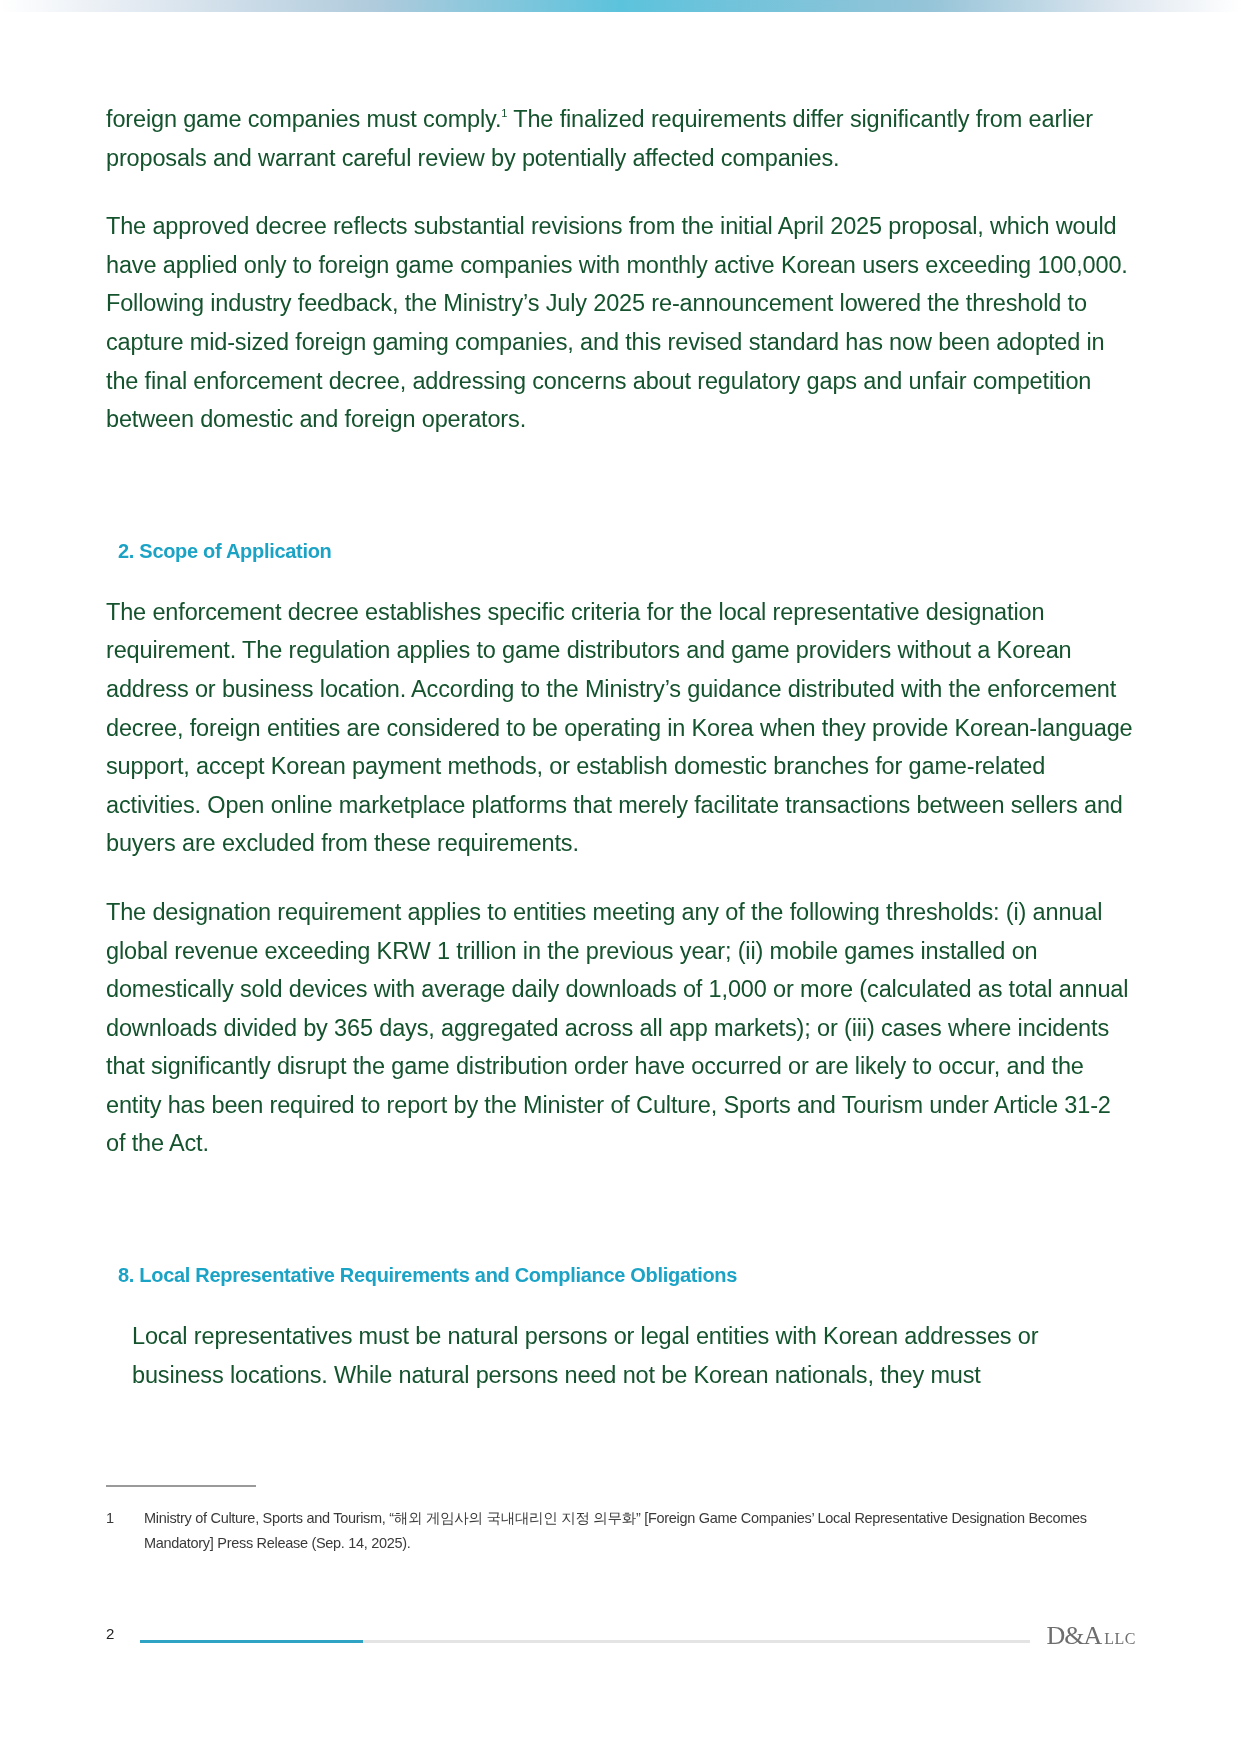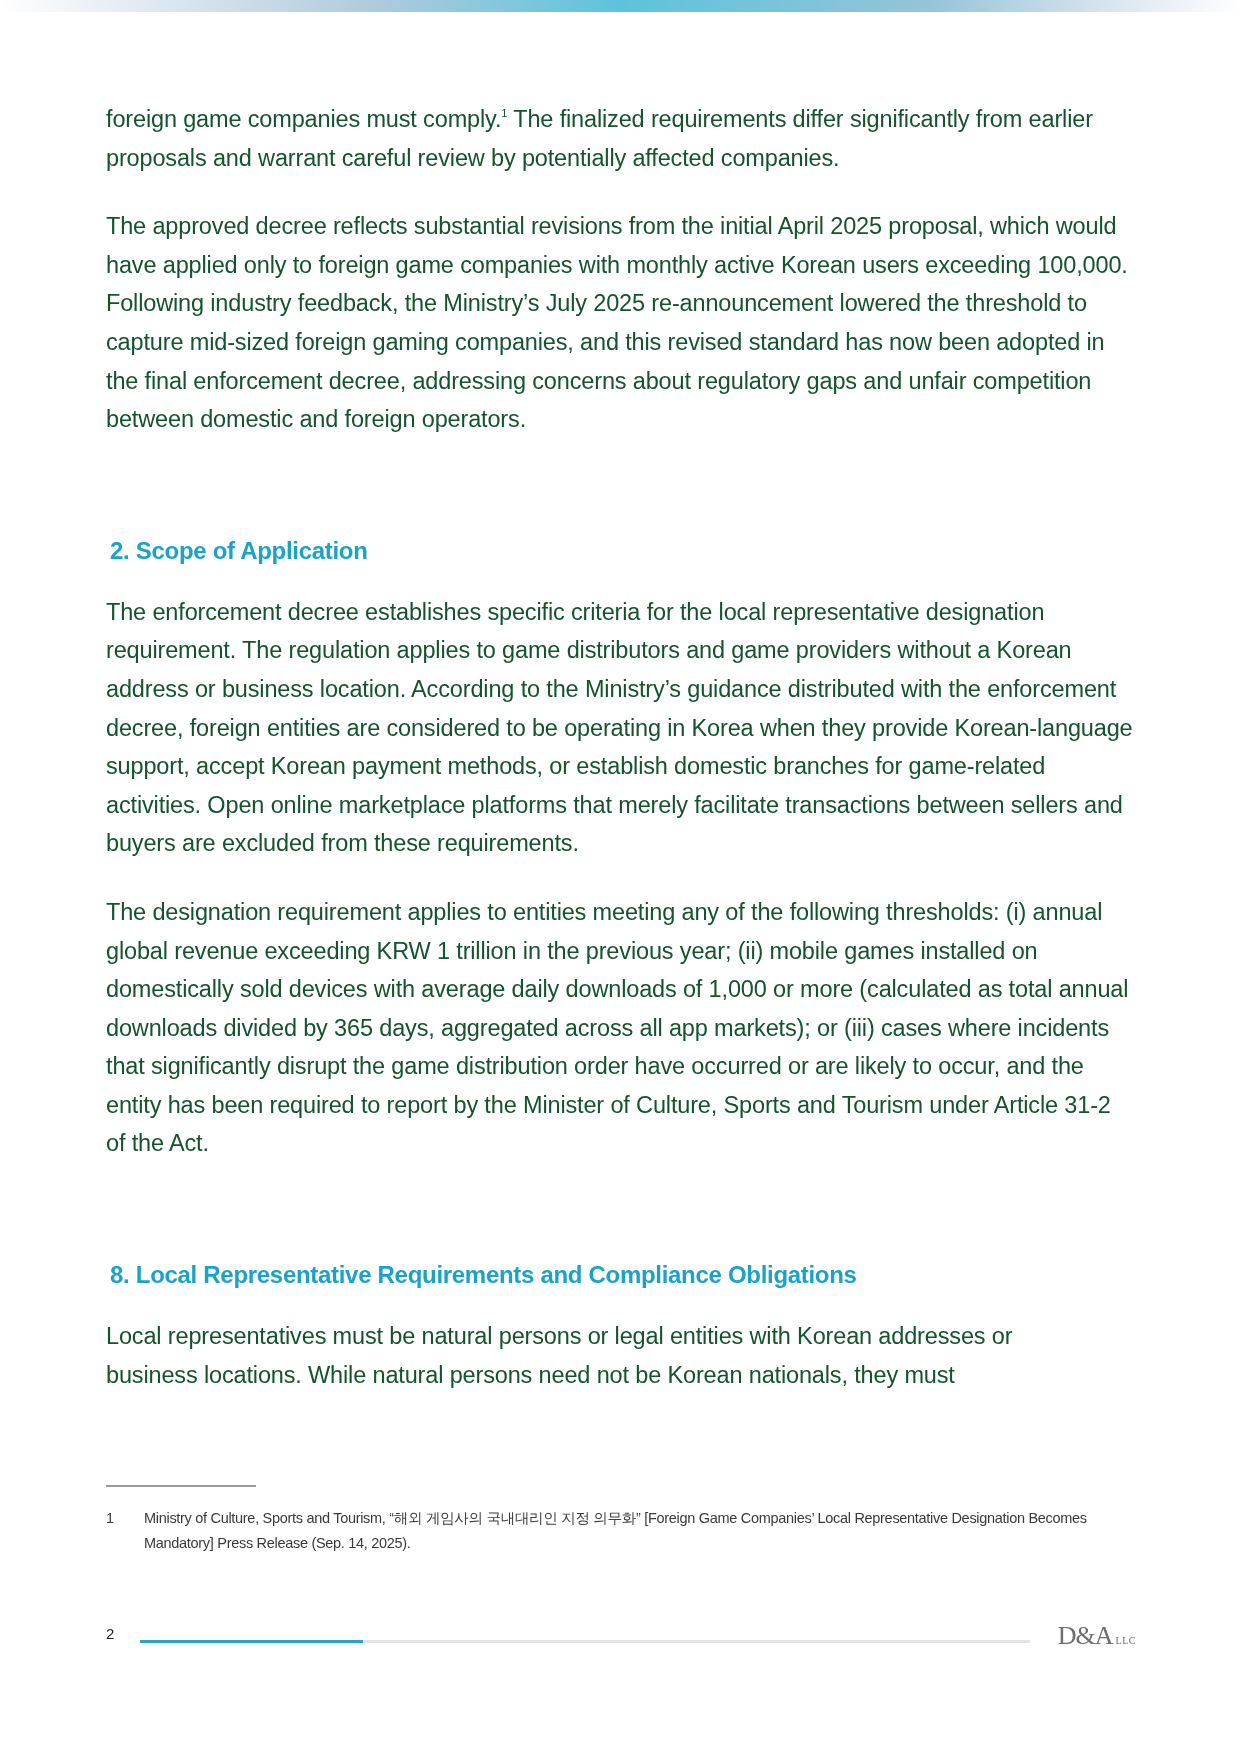--- a/index.html
+++ b/index.html
@@ -33,23 +33,23 @@
     line-height: 38.6px;
     letter-spacing: -0.15px;
     color: #14532d;
   }
   sup.fn {
     font-size: 11px;
     vertical-align: 10px;
     line-height: 0;
   }
   .h2 {
-    margin: 4px;
+    margin: 12px;
     font-weight: bold;
-    font-size: 24px;
+    font-size: 20px;
     line-height: 36px;
     color: #1ba3c6;
     letter-spacing: -0.3px;
   }
   .footnote-rule {
     position: absolute;
     left: 106px;
     top: 1485px;
     width: 150px;
     height: 2px;
@@ -100,21 +100,21 @@
   .logo {
     position: absolute;
     right: 0; top: -4px;
     font-family: "Liberation Serif", "DejaVu Serif", serif;
     font-size: 26px;
     color: #6e6e6e;
     letter-spacing: -1px;
     white-space: nowrap;
   }
   .logo .llc {
-    font-size: 10px;
+    font-size: 16px;
     letter-spacing: 0.5px;
     margin-left: 3px;
   }
 </style>
 </head>
 <body>
 
 <div class="top-band"></div>
 
 <div class="content">
@@ -123,21 +123,21 @@
   <p class="body" style="margin-top: 30px;">The approved decree reflects substantial revisions from the initial April 2025 proposal, which would have applied only to foreign game companies with monthly active Korean users exceeding 100,000. Following industry feedback, the Ministry’s July 2025 re-announcement lowered the threshold to capture mid-sized foreign gaming companies, and this revised standard has now been adopted in the final enforcement decree, addressing concerns about regulatory gaps and unfair competition between domestic and foreign operators.</p>
 
   <h2 class="h2" style="margin-top: 94px;">2. Scope of Application</h2>
 
   <p class="body" style="margin-top: 24px;">The enforcement decree establishes specific criteria for the local representative designation requirement. The regulation applies to game distributors and game providers without a Korean address or business location. According to the Ministry’s guidance distributed with the enforcement decree, foreign entities are considered to be operating in Korea when they provide Korean-language support, accept Korean payment methods, or establish domestic branches for game-related activities. Open online marketplace platforms that merely facilitate transactions between sellers and buyers are excluded from these requirements.</p>
 
   <p class="body" style="margin-top: 30px;">The designation requirement applies to entities meeting any of the following thresholds: (i) annual global revenue exceeding KRW 1 trillion in the previous year; (ii) mobile games installed on domestically sold devices with average daily downloads of 1,000 or more (calculated as total annual downloads divided by 365 days, aggregated across all app markets); or (iii) cases where incidents that significantly disrupt the game distribution order have occurred or are likely to occur, and the entity has been required to report by the Minister of Culture, Sports and Tourism under Article 31-2 of the Act.</p>
 
   <h2 class="h2" style="margin-top: 94px;">8. Local Representative Requirements and Compliance Obligations</h2>
 
-  <p class="body" style="margin-top: 24px; width: 960px;">Local representatives must be natural persons or legal entities with Korean addresses or business locations. While natural persons need not be Korean nationals, they must</p>
+  <p class="body" style="margin-top: 24px; width: 960px; margin-left: 26px;">Local representatives must be natural persons or legal entities with Korean addresses or business locations. While natural persons need not be Korean nationals, they must</p>
 </div>
 
 <div class="footnote-rule"></div>
 
 <div class="footnote">
   <span class="fn-num">1</span>
   <span class="fn-text">Ministry of Culture, Sports and Tourism, “해외 게임사의 국내대리인 지정 의무화” [Foreign Game Companies’ Local Representative Designation Becomes Mandatory] Press Release (Sep. 14, 2025).</span>
 </div>
 
 <div class="page-footer">

